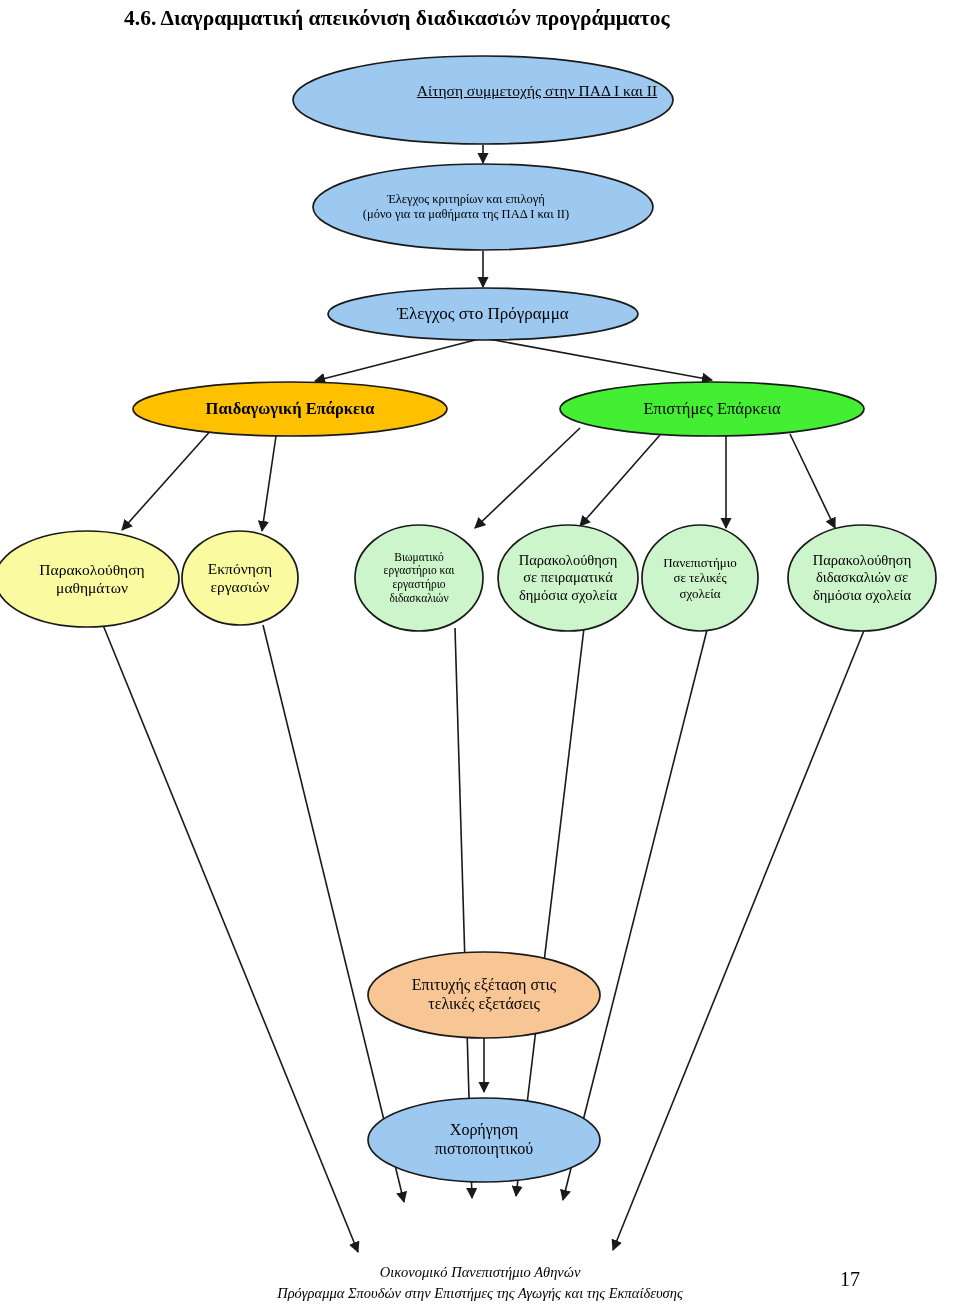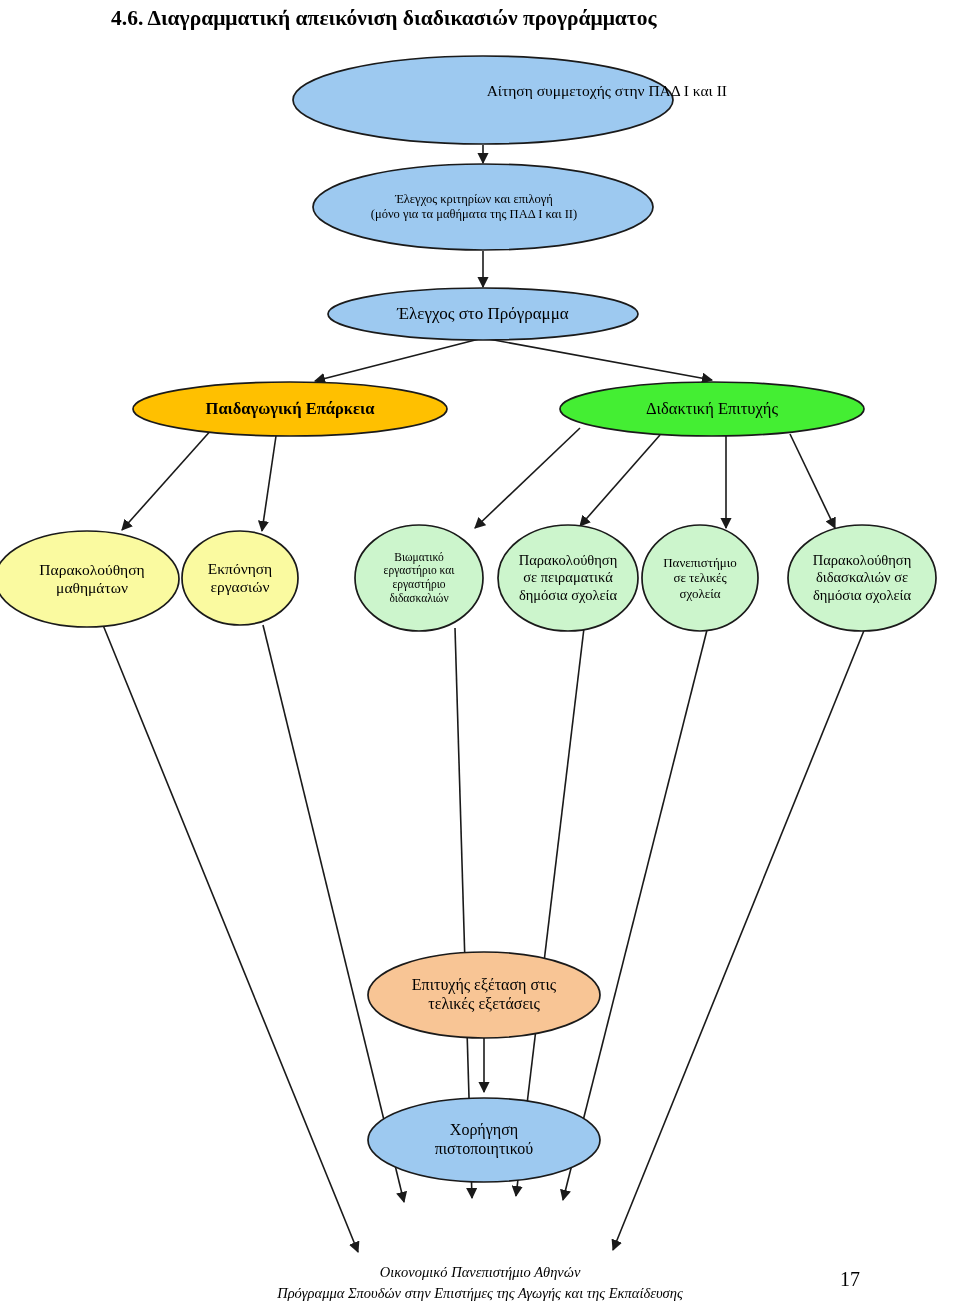--- a/index.html
+++ b/index.html
@@ -23,21 +23,21 @@
   }
   #diagram-svg {
     position: absolute;
     left: 0;
     top: 0;
     width: 960px;
     height: 1312px;
   }
   .heading {
     position: absolute;
-    left: 111px;
+    left: 124px;
     top: 6px;
     width: 740px;
     font-size: 21.5px;
     font-weight: bold;
     font-family: "Liberation Serif", "DejaVu Serif", serif;
     letter-spacing: 0px;
     white-space: nowrap;
   }
   .node-label {
     position: absolute;
@@ -118,35 +118,35 @@
         <ellipse cx="419" cy="578" rx="64" ry="53" fill="#CCF5CC" stroke="#1A1A1A" stroke-width="1.7"></ellipse>
         <ellipse cx="568" cy="578" rx="70" ry="53" fill="#CCF5CC" stroke="#1A1A1A" stroke-width="1.7"></ellipse>
         <ellipse cx="700" cy="578" rx="58" ry="53" fill="#CCF5CC" stroke="#1A1A1A" stroke-width="1.7"></ellipse>
         <ellipse cx="862" cy="578" rx="74" ry="53" fill="#CCF5CC" stroke="#1A1A1A" stroke-width="1.7"></ellipse>
         <ellipse cx="484" cy="995" rx="116" ry="43" fill="#F8C595" stroke="#1A1A1A" stroke-width="1.7"></ellipse>
         <ellipse cx="484" cy="1140" rx="116" ry="42" fill="#9DC9F0" stroke="#1A1A1A" stroke-width="1.7"></ellipse>
       </g>
   </svg>
 
   <div id="labels-layer">
-      <div class="node-label" style="left: 347px; top: 81.71px; width: 380px; font-size: 15.5px; text-align: right;">
+      <div class="node-label" style="left: 347px; top: 81.71px; width: 380px; font-size: 15.5px; text-align: center; text-decoration: underline;">
         <div>Αίτηση συμμετοχής στην ΠΑΔ Ι και ΙΙ</div>
       </div>
-      <div class="node-label" style="left: 304px; top: 192.25px; width: 340px; font-size: 12.5px; text-align: center;">
+      <div class="node-label" style="left: 296px; top: 192.25px; width: 340px; font-size: 12.5px; text-align: center;">
         <div>Έλεγχος κριτηρίων και επιλογή</div>
         <div>(μόνο για τα μαθήματα της ΠΑΔ Ι και ΙΙ)</div>
       </div>
       <div class="node-label" style="left: 328px; top: 303.97px; width: 310px; font-size: 17px; text-align: center;">
         <div>Έλεγχος στο Πρόγραμμα</div>
       </div>
       <div class="node-label" style="left: 133px; top: 399.265px; width: 314px; font-size: 16.5px; text-align: center; font-weight: bold;">
         <div>Παιδαγωγική Επάρκεια</div>
       </div>
       <div class="node-label" style="left: 560px; top: 399.265px; width: 304px; font-size: 16.5px; text-align: center;">
-        <div>Διδακτική Επιτυχής</div>
+        <div>Επιστήμες Επάρκεια</div>
       </div>
       <div class="node-label" style="left: 0px; top: 560.71px; width: 184px; font-size: 15.5px; text-align: center;">
         <div>Παρακολούθηση</div>
         <div>μαθημάτων</div>
       </div>
       <div class="node-label" style="left: 182px; top: 559.71px; width: 116px; font-size: 15.5px; text-align: center;">
         <div>Εκπόνηση</div>
         <div>εργασιών</div>
       </div>
       <div class="node-label" style="left: 355px; top: 550.86px; width: 128px; font-size: 11.5px; text-align: center;">

